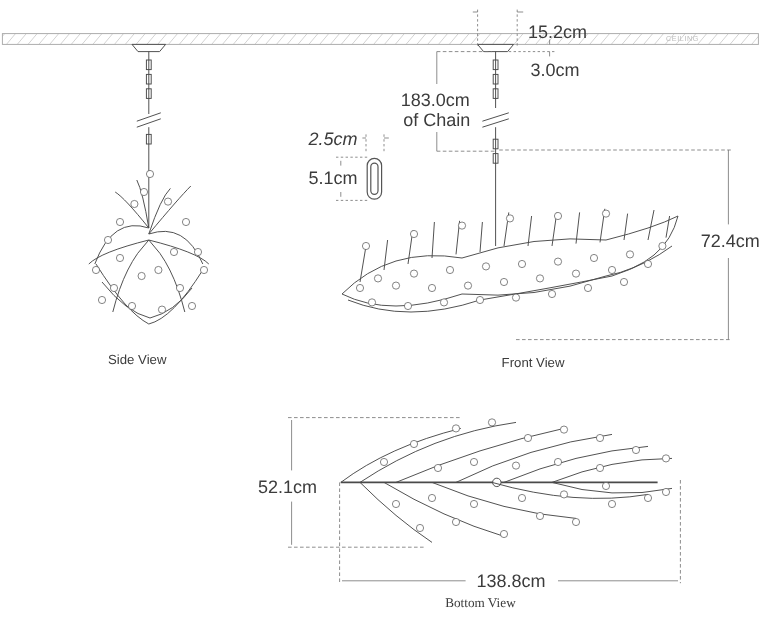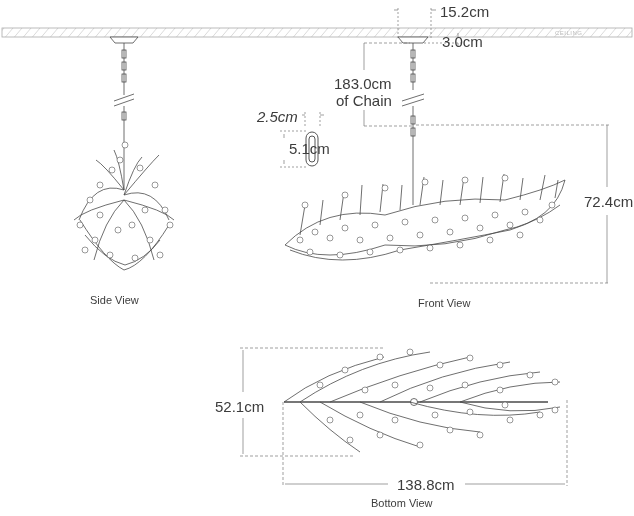--- a/index.html
+++ b/index.html
@@ -200,25 +200,25 @@
     <line x1="243" y1="418" x2="243" y2="454"></line>
     <line x1="283" y1="402" x2="283" y2="486" stroke-dasharray="3,2"></line>
     <line x1="567" y1="400" x2="567" y2="486" stroke-dasharray="3,2"></line>
     <line x1="285" y1="484" x2="388" y2="484"></line>
     <line x1="465" y1="484" x2="565" y2="484"></line>
   </g>
 </svg>
 
 <span class="ceiling-txt" style="left:555px;top:30px;">CEILING</span>
 
-<span class="lbl" style="left:440px;top:4px;">15.2cm</span>
-<span class="lbl" style="left:442px;top:34px;">3.0cm</span>
+<span class="lbl" style="left:440px;top:20px;">15.2cm</span>
+<span class="lbl" style="left:442px;top:51px;">3.0cm</span>
 <span class="lbl" style="left:334px;top:76px;">183.0cm</span>
 <span class="lbl" style="left:336px;top:93px;">of Chain</span>
 <span class="lbl" style="left:257px;top:109px;font-style:italic;">2.5cm</span>
-<span class="lbl" style="left:257px;top:141px;margin-left:32px;">5.1cm</span>
+<span class="lbl" style="left:257px;top:141px;">5.1cm</span>
 <span class="lbl" style="left:584px;top:194px;">72.4cm</span>
 <span class="lbl" style="left:215px;top:399px;">52.1cm</span>
 <span class="lbl" style="left:397px;top:477px;">138.8cm</span>
 
 <span class="cap" style="left:90px;top:294px;">Side View</span>
 <span class="cap" style="left:378px;top:297px;margin-left:40px;">Front View</span>
-<span class="cap" style="left:371px;top:497px;">Bottom View</span>
+<span class="cap" style="left:371px;top:497px;font-family:Liberation Serif, serif;">Bottom View</span>
 
 </body></html>

